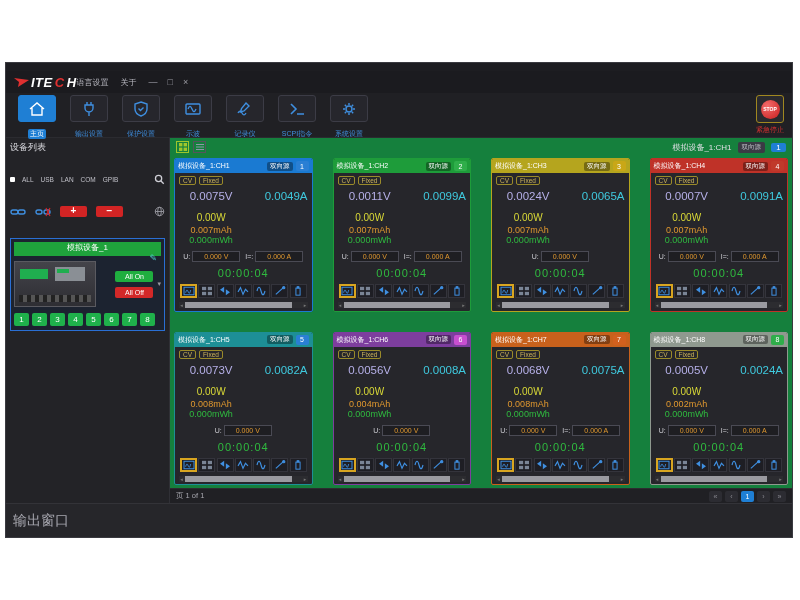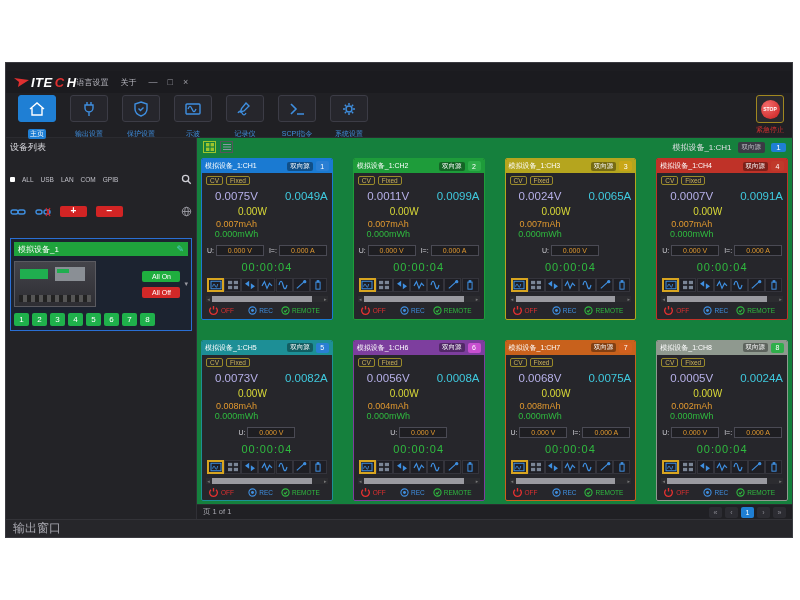--- a/index.html
+++ b/index.html
@@ -18,30 +18,30 @@
   .tool .ibox{width:36px;height:25px;margin:0 auto;background:#26262c;border:1px solid #3c3c46;border-radius:3px;display:flex;align-items:center;justify-content:center;color:#3f8fe0;}
   .tool .lbl{font-size:7px;color:#3f8fe0;margin-top:1px;display:inline-block;padding:0 2px;border-radius:2px;white-space:nowrap;}
   .tool.active .ibox{background:#1f7fd4;border-color:#1f7fd4;color:#fff;}
   .tool.active .lbl{background:#1f7fd4;color:#fff;}
   .stop-wrap{position:absolute;right:8px;top:2px;text-align:center;}
   .stop-btn{width:26px;height:26px;margin:0 auto;border:1px solid #a08820;background:#2a2a2e;border-radius:3px;display:flex;align-items:center;justify-content:center;}
   .stop-circle{width:19px;height:19px;border-radius:50%;background:radial-gradient(circle at 35% 30%,#f26a6a,#c81e1e);color:#fff;font-size:5px;font-weight:bold;display:flex;align-items:center;justify-content:center;}
   .stop-cap{font-size:7px;color:#d23030;margin-top:2px;}
   
   .content{flex:1;display:flex;min-height:0;}
-  .sidebar{width:191px;flex:0 0 auto;background:#232327;border-right:1px solid #303036;padding:3px 4px;box-sizing:border-box;display:flex;flex-direction:column;gap:20px;}
+  .sidebar{width:164px;flex:0 0 auto;background:#232327;border-right:1px solid #303036;padding:3px 4px;box-sizing:border-box;display:flex;flex-direction:column;gap:20px;}
   .sb-title{font-size:9px;color:#d8d8de;}
   .filter-row{display:flex;align-items:center;gap:7px;font-size:6.5px;color:#c0c0c8;}
   .dot{width:5px;height:5px;background:#fff;display:inline-block;border-radius:1px;}
   .filter-row .sicon{margin-left:auto;color:#cfcfd6;}
   .action-row{display:flex;align-items:center;gap:9px;padding:1px 0;}
   .pill{width:27px;height:11px;background:#d22424;border-radius:2px;color:#fff;font-size:10px;line-height:9px;text-align:center;font-weight:bold;}
   .action-row .gicon{margin-left:auto;color:#9a9aa2;}
   .device-card{border:1px solid #2a6fd4;background:#1c2330;padding:3px;display:flex;flex-direction:column;gap:3px;}
-  .dc-header{background:#1fa33c;height:14px;display:flex;align-items:center;padding:0 4px;font-size:8px;color:#fff;}
+  .dc-header{background:#1fa33c;height:14px;display:flex;align-items:center;padding:0 4px;font-size:8px;color:#fff;flex-direction:column;}
   .dc-header .pencil{margin-left:auto;color:#4fd0d0;font-size:9px;font-style:normal;}
   .dc-body{display:flex;align-items:center;gap:4px;padding:2px 0;}
   .device-photo{width:80px;height:44px;background:linear-gradient(#44444a,#2e2e33);border:1px solid #5a5a60;position:relative;flex:0 0 auto;}
   .device-photo .seg1{position:absolute;left:5px;top:7px;width:28px;height:10px;background:#1fae4f;}
   .device-photo .seg2{position:absolute;left:40px;top:5px;width:30px;height:14px;background:#8a8f95;}
   .device-photo .seg2 i{position:absolute;left:2px;top:2px;width:12px;height:4px;background:#1fae4f;}
   .device-photo .knobs{position:absolute;left:4px;bottom:4px;right:4px;height:7px;background:repeating-linear-gradient(90deg,#222 0 4px,#555 4px 8px);}
   .dc-btncol{margin-left:auto;display:flex;flex-direction:column;gap:5px;align-items:flex-end;}
   .btn-on,.btn-off{width:38px;text-align:center;font-size:7px;color:#fff;padding:2px 0;border-radius:2px;}
   .btn-on{background:#1fae3f;}
@@ -61,21 +61,21 @@
   .card{border:1px solid #555;background:#26262b;border-radius:2px;display:flex;flex-direction:column;min-height:0;overflow:hidden;}
   .card-header{height:14px;flex:0 0 auto;display:flex;align-items:center;gap:3px;padding:0 3px;color:#fff;font-size:7px;white-space:nowrap;}
   .card-type{margin-left:auto;background:rgba(0,0,0,.35);padding:0 3px;font-size:6.5px;border-radius:2px;}
   .card-num{min-width:13px;height:10px;font-size:7px;display:flex;align-items:center;justify-content:center;color:#fff;border-radius:2px;}
   .card-body{flex:1;padding:3px 4px 2px 4px;display:flex;flex-direction:column;min-height:0;}
   .tags{display:flex;gap:3px;}
   .tag{border:1px solid #9a8a2a;color:#cdb45a;font-size:6.5px;padding:0 3px;border-radius:2px;}
   .va{display:flex;margin-top:5px;font-size:11.5px;}
   .v{color:#b6b0e8;width:50%;text-align:center;}
   .a{color:#3fc9de;width:50%;text-align:right;}
-  .w{color:#d9d937;font-size:10px;width:50%;text-align:right;margin-top:4px;}
+  .w{color:#d9d937;font-size:10px;width:50%;text-align:center;margin-top:10px;}
   .cap-row{display:flex;font-size:9px;margin-top:2px;flex-direction:column;}
   .mah{color:#e0982f;width:50%;text-align:center;}
   .mwh{color:#2fba3f;width:50%;text-align:center;}
   .fields{display:flex;gap:5px;align-items:center;margin-top:6px;justify-content:center;font-size:7px;color:#d0d0d6;}
   .field{display:flex;align-items:center;gap:2px;}
   .fbox{border:1px solid #4a4a54;background:#1e1e22;color:#e0982f;font-size:7px;padding:1px 3px;min-width:40px;text-align:center;}
   .timer{color:#2fba3f;font-size:11px;text-align:center;margin-top:5px;letter-spacing:1px;}
   .icon-row{display:flex;margin-top:5px;align-items:center;justify-content:space-between;padding:0 1px;}
   .ic{width:17px;height:14px;background:#1e1e24;border:1px solid #34343c;display:flex;align-items:center;justify-content:center;color:#3f8fe0;box-sizing:border-box;}
   .ic.sel{border:2px solid #d8a520;}
@@ -88,21 +88,21 @@
   .st{display:flex;align-items:center;gap:2px;}
   .st.off{color:#e03030;}
   .st.rec{color:#3f8fe0;margin-left:auto;}
   .st.rem{color:#2fba3f;margin-left:8px;margin-right:6px;}
   
   .pagebar{height:14px;flex:0 0 auto;display:flex;align-items:center;padding:0 6px;font-size:7.5px;color:#a8a8b0;border-top:1px solid #2c2c30;background:#202024;}
   .pg-controls{margin-left:auto;display:flex;gap:3px;}
   .pg{min-width:11px;height:11px;background:#2c2c32;color:#8a8a92;display:flex;align-items:center;justify-content:center;font-size:7px;border-radius:2px;padding:0 1px;}
   .pg.active{background:#1f7fd4;color:#fff;}
   
-  .statusbar{height:17px;flex:0 0 auto;background:#26262a;border-top:1px solid #333338;display:flex;align-items:center;padding:0 7px;font-size:12px;color:#a8a8b0;}
+  .statusbar{height:17px;flex:0 0 auto;background:#26262a;border-top:1px solid #333338;display:flex;align-items:center;padding:8px 7px;font-size:14px;color:#a8a8b0;}
   svg{display:block;}
 </style>
 </head>
 <body>
 
 <div class="window">
 
   <div class="titlebar">
     <div class="logo">
       <svg width="15" height="11" viewBox="0 0 15 11">

